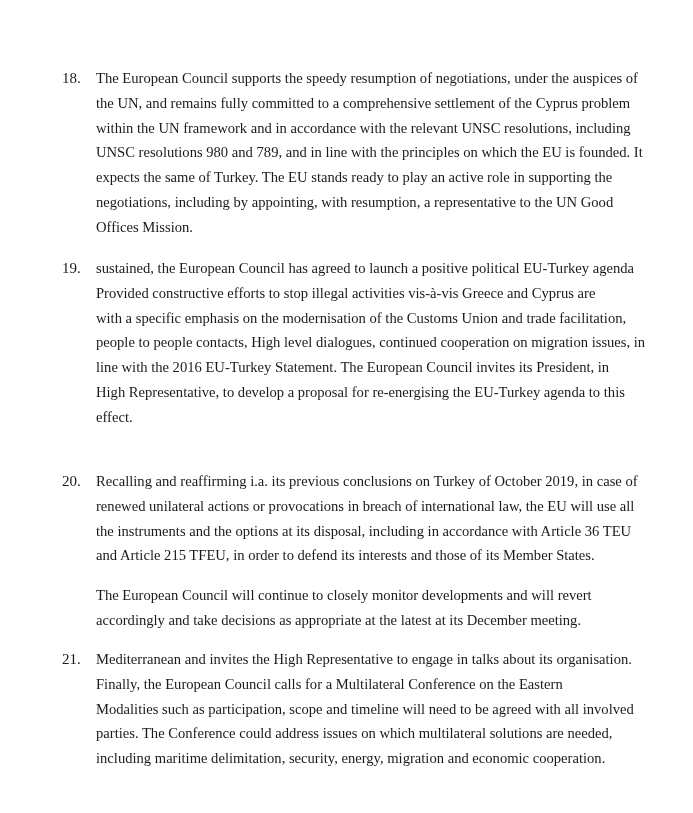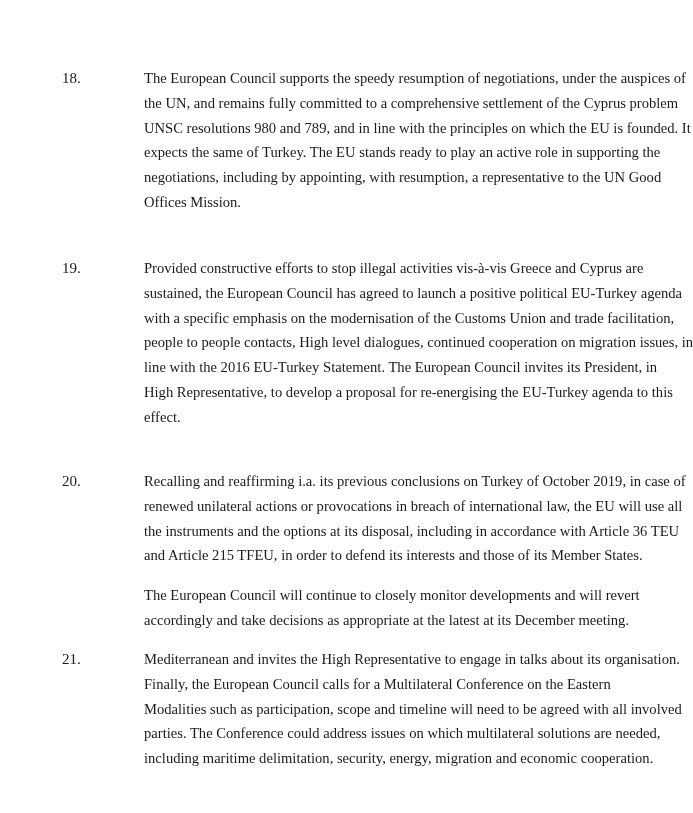--- a/index.html
+++ b/index.html
@@ -2,44 +2,45 @@
 <html><head>
 <meta charset="utf-8">
 <style>
   html, body { margin: 0; padding: 0; background: #ffffff; }
   body { width: 693px; height: 813px; position: relative; overflow: hidden;
          font-family: "Liberation Serif", "DejaVu Serif", serif; color: #1a1a1a; }
   .page { position: absolute; left: 0; top: 0; width: 693px; height: 813px; }
   .para { position: absolute; left: 62px; width: 600px; }
   .num { position: absolute; left: 0; top: 0; font-size: 15px; line-height: 24.8px; }
   .body { position: absolute; left: 34px; top: 0; width: 566px; }
-  .line { display: block; font-size: 14.6px; line-height: 24.8px; white-space: nowrap; margin-left: 48px; }
+  .line { display: block; font-size: 14.6px; line-height: 24.8px; white-space: nowrap; }
 </style>
 </head>
 <body>
 
 <div class="page">
 
   <div class="para" style="top:66px">
     <span class="num">18.</span>
     <div class="body">
       <span class="line">The European Council supports the speedy resumption of negotiations, under the auspices of</span>
       <span class="line">the UN, and remains fully committed to a comprehensive settlement of the Cyprus problem</span>
+      <span class="line">within the UN framework and in accordance with the relevant UNSC resolutions, including</span>
       <span class="line">UNSC resolutions 980 and 789, and in line with the principles on which the EU is founded. It</span>
       <span class="line">expects the same of Turkey. The EU stands ready to play an active role in supporting the</span>
       <span class="line">negotiations, including by appointing, with resumption, a representative to the UN Good</span>
       <span class="line">Offices Mission.</span>
     </div>
   </div>
 
   <div class="para" style="top:256px">
     <span class="num">19.</span>
     <div class="body">
+      <span class="line">sustained, the European Council has agreed to launch a positive political EU-Turkey agenda</span>
       <span class="line">Provided constructive efforts to stop illegal activities vis-à-vis Greece and Cyprus are</span>
-      <span class="line">sustained, the European Council has agreed to launch a positive political EU-Turkey agenda</span>
       <span class="line">with a specific emphasis on the modernisation of the Customs Union and trade facilitation,</span>
       <span class="line">people to people contacts, High level dialogues, continued cooperation on migration issues, in</span>
       <span class="line">line with the 2016 EU-Turkey Statement. The European Council invites its President, in</span>
       <span class="line">High Representative, to develop a proposal for re-energising the EU-Turkey agenda to this</span>
       <span class="line">effect.</span>
     </div>
   </div>
 
   <div class="para" style="top:469px">
     <span class="num">20.</span>

